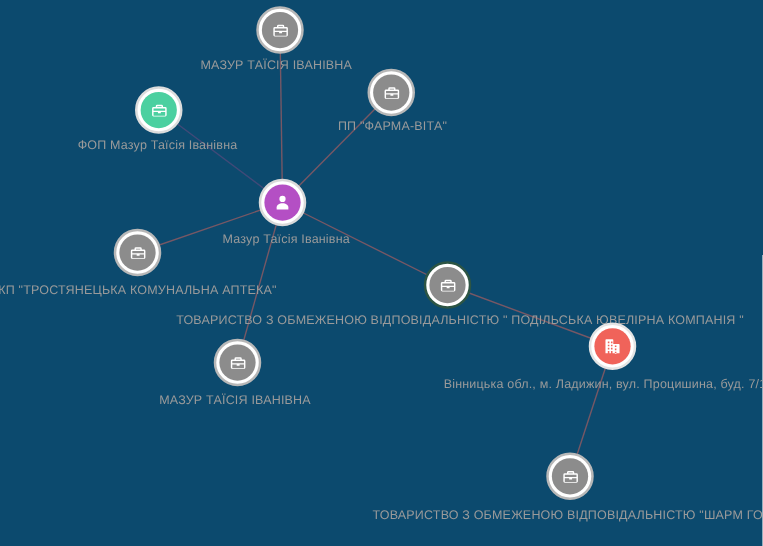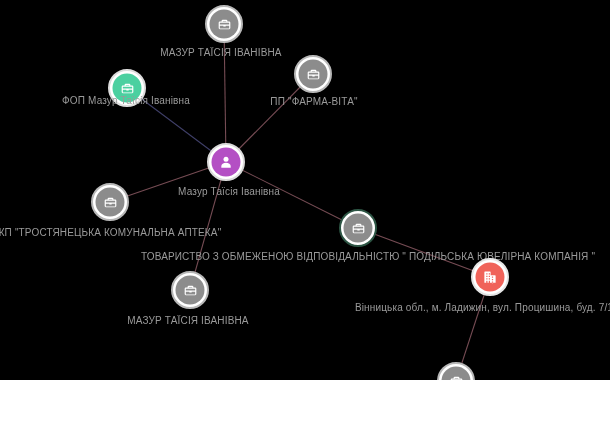--- a/index.html
+++ b/index.html
@@ -6,22 +6,22 @@
     margin: 0;
     padding: 0;
     background: #ffffff;
   }
   body {
     font-family: "Liberation Sans", sans-serif;
   }
   #graph-canvas {
     position: relative;
     width: 610px;
-    height: 380px;
-    background: #000000;
+    height: 437px;
+    background: #0c4a6e;
     overflow: hidden;
   }
   #edge-layer {
     position: absolute;
     left: 0;
     top: 0;
     width: 610px;
     height: 437px;
   }
   .node {
@@ -118,21 +118,21 @@
       <div class="node" style="left: 127px; top: 88px;">
         <div class="node-ring" style="border-color: rgb(220, 220, 220); border-width: 2px;"></div>
         <div class="node-core" style="background: rgb(75, 208, 160);">
           <span style="display: flex;">
             <svg width="14" height="14" viewBox="0 0 24 24" fill="#ffffff">
               <path d="M9 4h6a2 2 0 0 1 2 2v1h3a2 2 0 0 1 2 2v9a2 2 0 0 1-2 2H4a2 2 0 0 1-2-2V9a2 2 0 0 1 2-2h3V6a2 2 0 0 1 2-2zm0 3h6V6H9v1zM4 9v3h16V9H4zm0 5v5h16v-5h-6v1.5h-4V14H4z"></path>
             </svg>
           </span>
         </div>
       </div>
-      <div class="node-label" style="left: 126px; top: 95px; color: rgb(154, 154, 154);">ФОП Мазур Таїсія Іванівна</div>
+      <div class="node-label" style="left: 126px; top: 111px; color: rgb(154, 154, 154);">ФОП Мазур Таїсія Іванівна</div>
       <div class="node" style="left: 226px; top: 162px;">
         <div class="node-ring" style="border-color: rgb(217, 217, 217); border-width: 2px;"></div>
         <div class="node-core" style="background: rgb(180, 79, 196);">
           <span style="display: flex;">
             <svg width="15" height="15" viewBox="0 0 24 24" fill="#ffffff">
               <circle cx="12" cy="7.5" r="4"></circle>
               <path d="M12 13c-4.2 0-7.5 2.3-7.5 5.2V21h15v-2.8C19.5 15.3 16.2 13 12 13z"></path>
             </svg>
           </span>
         </div>

